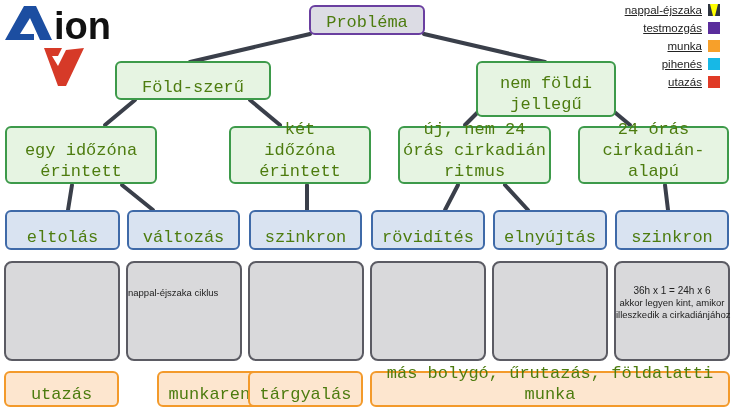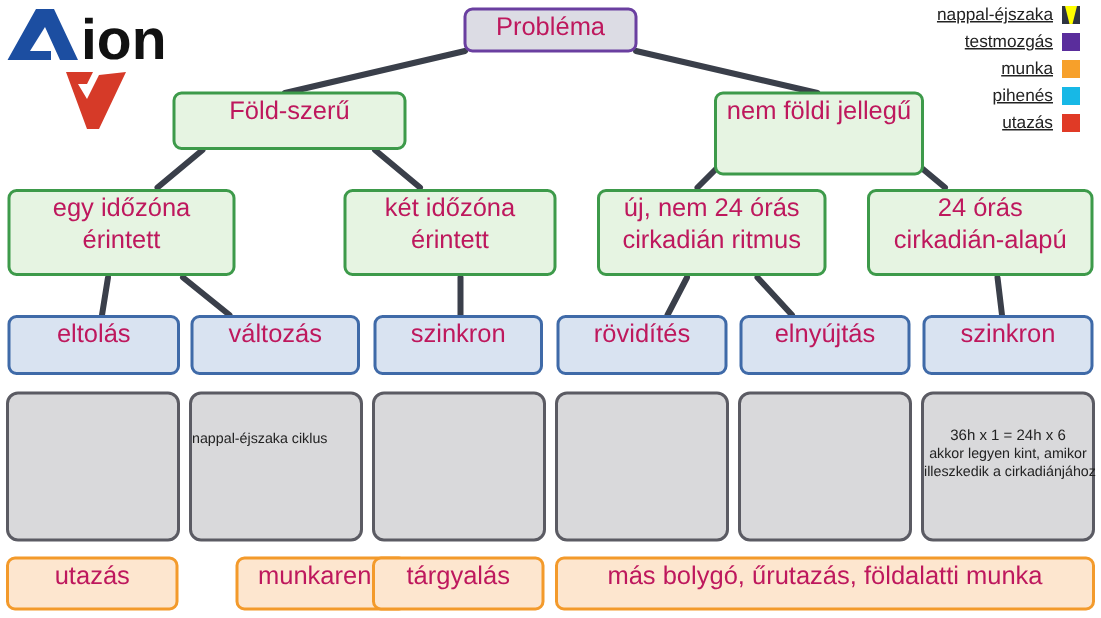--- a/index.html
+++ b/index.html
@@ -1,20 +1,20 @@
 <!DOCTYPE html>
 <html><head>
 <meta charset="utf-8">
 <style>
   html, body { margin:0; padding:0; }
   body { width:734px; height:412px; position:relative; background:#ffffff; overflow:hidden;
          font-family:"Liberation Sans", "DejaVu Sans", sans-serif; color:#222; }
   #canvas { position:absolute; left:0; top:0; width:734px; height:412px; }
-  .node { position:absolute; box-sizing:border-box; display:flex; align-items:flex-start; justify-content:center;
-          text-align:center; border-radius:6px; font-size:17px; line-height:21px; color:#be185d; }
+  .node { position:absolute; box-sizing:border-box; display:flex; align-items:flex-end; justify-content:center;
+          text-align:center; border-radius:6px; font-size:17px; line-height:21px; color:#4d7c0f;font-family:Liberation Mono, monospace; }
   .root { background:#dcdce4; border:2px solid #6a3fa0; }
   .green { background:#e6f4e2; border:2px solid #3d9a4a; }
   .blue { background:#d9e3f1; border:2px solid #3f6aa8; }
   .orange { background:#fde6cf; border:2px solid #f39a2b; }
   .panel { position:absolute; box-sizing:border-box; background:#d9d9db; border:2px solid #5b5b63; border-radius:8px; }
   .legend { position:absolute; right:14px; top:4px; font-size:11.5px; color:#222; }
   .legend-row { display:flex; justify-content:flex-end; align-items:flex-start; height:18px;text-decoration:underline; }
   .swatch { width:12px; height:12px; margin-left:6px; display:inline-block; }
   .ptext { position:absolute; font-size:9.5px; color:#222; white-space:nowrap; text-align:center; }
   #logo { position:absolute; left:0; top:0; }

